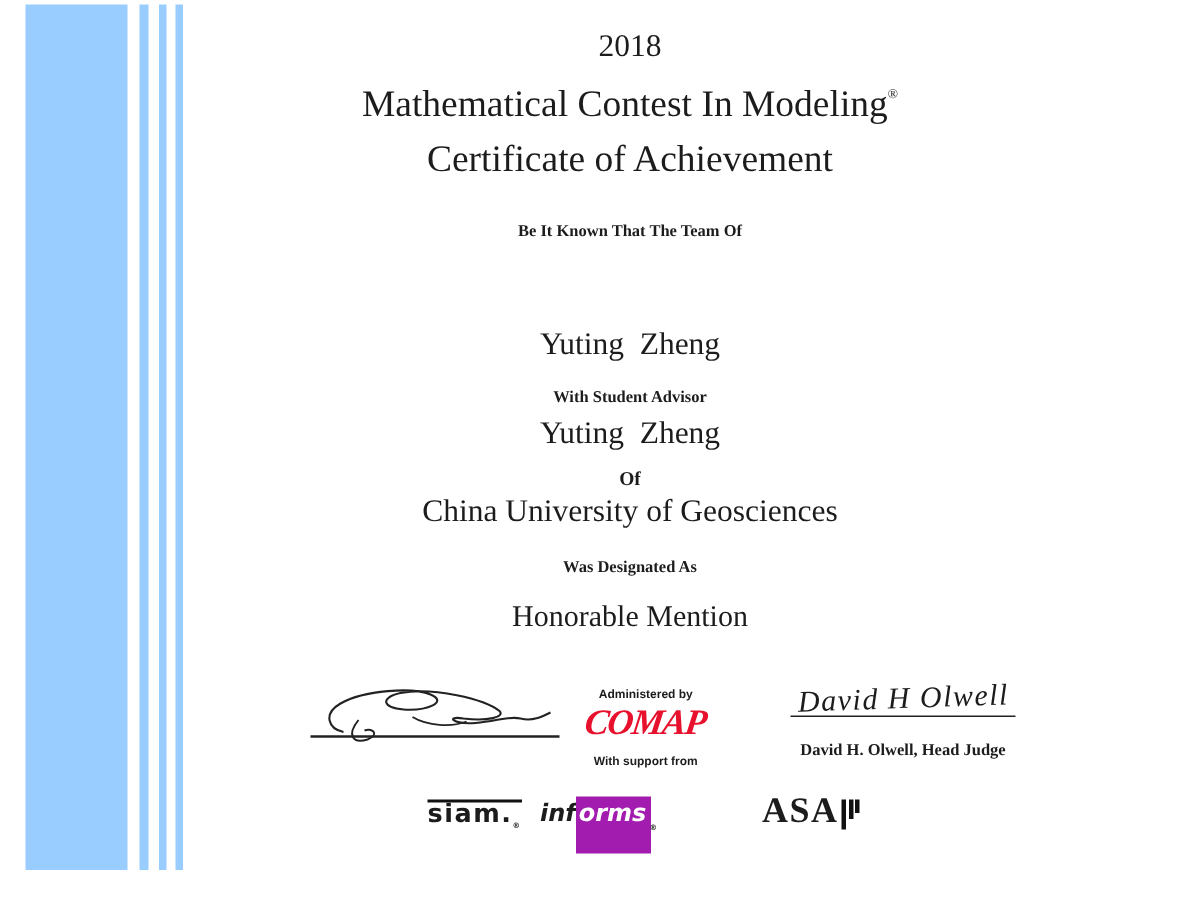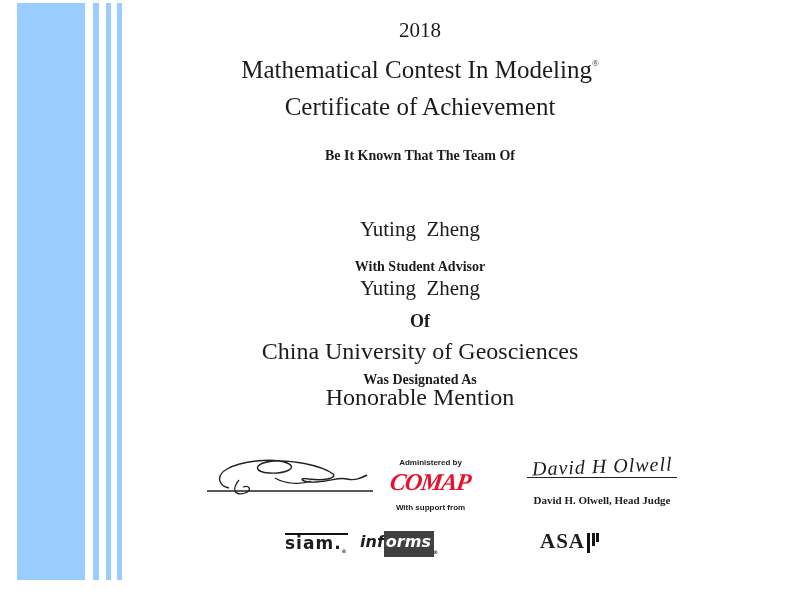--- a/index.html
+++ b/index.html
@@ -20,29 +20,29 @@
   .stripe-3 { left: 117px; width: 5px; }
 
   
   .content { position: absolute; left: 120px; top: 0; width: 600px; text-align: center; }
   .abs { position: absolute; left: 0; width: 100%; text-align: center; }
 
   .year        { top: 18px;  font-size: 21px; }
   .title-main  { top: 56px;  font-size: 25px; }
   .title-main sup { font-size: 9px; vertical-align: 12px; }
   .title-sub   { top: 93px;  font-size: 25px; }
-  .small-label { font-weight: bold; font-size: 14px; }
+  .small-label { font-weight: bold; font-size: 11px; }
   .team-intro  { top: 148px; }
   .team-names  { top: 169px; font-size: 21px; line-height: 24px; white-space: pre; }
   .advisor-label { top: 259px; }
   .advisor-name  { top: 276px; font-size: 21px; white-space: pre; }
-  .of-label    { top: 311px; font-size: 18px; }
-  .institution { top: 338px; font-size: 24px; }
+  .of-label    { top: 311px; font-size: 13px; }
+  .institution { top: 328px; font-size: 21px; }
   .designation-label { top: 372px; }
-  .designation { top: 384px; font-size: 24px; }
+  .designation { top: 400px; font-size: 20px; }
 
   
   .sig-col { position: absolute; text-align: center; }
   .sig-left   { left: 200px; top: 450px; width: 180px; }
   .sig-center { left: 383px; top: 458px; width: 95px; }
   .sig-right  { left: 527px; top: 455px; width: 150px; }
   .sig-caption { font-size: 11px; font-weight: bold; margin-top: 16px; }
   .sig-line { border-bottom: 1.5px solid #222; width: 100%; }
   .script-name {
     font-style: italic;
@@ -67,28 +67,28 @@
   
   .sponsor { position: absolute; top: 530px; }
   .siam-logo {
     left: 285px; top: 533px;
     font-family: "DejaVu Sans", sans-serif;
     font-weight: bold; font-size: 17px; letter-spacing: 1px;
     border-top: 2.5px solid #111; padding-top: 0px; line-height: 16px;
   }
   .siam-reg { font-size: 5px; vertical-align: -4px; }
   .informs-logo { left: 360px; top: 532px; font-family: "DejaVu Sans", sans-serif; font-weight: bold; font-size: 16px; font-style: italic; }
-  .informs-box { background: #404040; color: #fff; padding: 1px 3px 6px 2px; font-style: italic; }
+  .informs-box { background: #a21caf; color: #fff; padding: 1px 3px 18px 2px; font-style: italic; }
   .informs-reg { position: absolute; right: -4px; bottom: -4px; font-size: 5px; font-style: normal; }
   .maa-logo { left: 437px; top: 529px; width: 70px; text-align: center; }
   .maa-row { display: flex; align-items: center; gap: 3px; }
   .maa-text { font-family: "DejaVu Sans", sans-serif; font-weight: bold; font-size: 19px; letter-spacing: -1px; }
   .maa-sub { font-size: 4px; color: #a00000; font-family: "Liberation Sans", sans-serif; font-weight: bold; letter-spacing: 0.2px; white-space: nowrap; }
   .asa-logo { left: 508px; top: 531px; display: flex; align-items: flex-start; gap: 2px; }
-  .asa-text { font-family: "Liberation Serif", serif; font-weight: bold; font-size: 21px; letter-spacing: 1px; line-height: 20px; margin-left: 32px; }
+  .asa-text { font-family: "Liberation Serif", serif; font-weight: bold; font-size: 24px; letter-spacing: 1px; line-height: 20px; }
   .asa-bars { display: flex; align-items: flex-start; gap: 1.5px; margin-top: 2px; }
   .asa-bars i { display: block; width: 3px; background: #111; }
   .asa-b1 { height: 20px; }
   .asa-b2 { height: 13px; }
   .asa-b3 { height: 9px; }
 </style>
 </head>
 <body>
 
 <div class="page">

